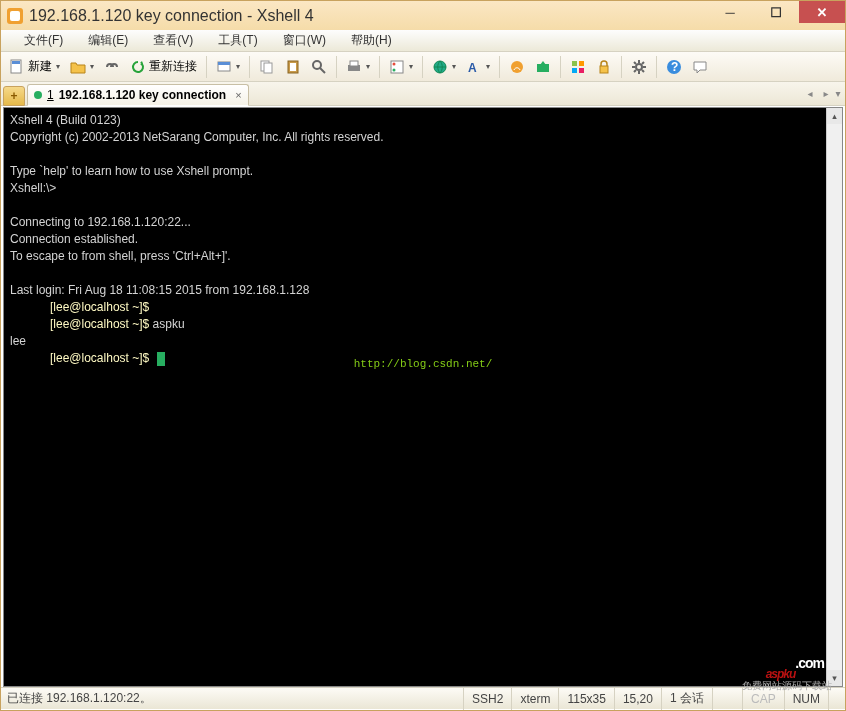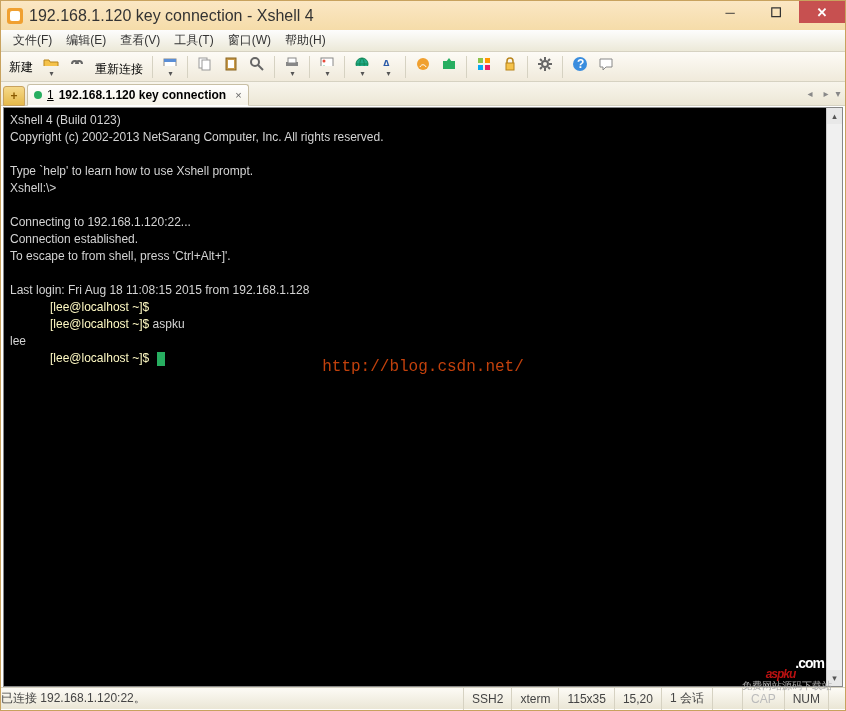--- a/index.html
+++ b/index.html
@@ -5,44 +5,44 @@
 * { margin: 0; padding: 0; box-sizing: border-box; font-family: "Microsoft YaHei", Tahoma, sans-serif; font-size: 12px; }
 body { background: #fff; width: 846px; height: 711px; overflow: hidden; border: 1px solid #c8a25e; }
 .titlebar { height: 29px; background: linear-gradient(#fbe7c4, #f5dca9); display: flex; align-items: center; position: relative; }
 .titlebar .app-icon { width: 16px; height: 16px; margin: 0 6px; background: #f0a030; border-radius: 3px; position: relative; }
 .titlebar .app-icon::after { content: ""; position: absolute; left: 3px; top: 3px; width: 10px; height: 10px; background: #fff; border-radius: 2px; }
 .titlebar .title { flex: 1; text-align: left; color: #333; font-size: 16px; }
 .win-controls { display: flex; height: 22px; position: absolute; right: 0; top: 0; }
 .win-btn { width: 46px; height: 22px; display: flex; align-items: center; justify-content: center; color: #333; font-size: 13px; font-weight: bold; }
 .win-btn.close { background: #c75050; color: #fff; width: 46px; height:22px;}
 .menubar { height: 22px; background: linear-gradient(#fdfdfd,#ece9d8); border-bottom: 1px solid #d6d2c2; display: flex; align-items: center; padding-left: 6px; gap: 2px; }
-.menubar span { padding: 10px 6px; color: #333; }
+.menubar span { padding: 10px 6px; color: #333; margin-left: 11px; }
 .toolbar { height: 30px; background: linear-gradient(#fdfbf6,#f0eadb); border-bottom: 1px solid #d6d2c2; display: flex; align-items: center; padding: 0 4px; gap: 2px; }
 .tb-sep { width: 1px; height: 22px; background: #d6d2c2; margin: 0 3px; }
-.tb-btn { height: 24px; min-width: 22px; display: flex; align-items: center; justify-content: space-between; padding: 0 3px; border: 1px solid transparent; border-radius: 3px; gap: 3px; flex-direction: column; }
+.tb-btn { height: 24px; min-width: 22px; display: flex; align-items: center; justify-content: center; padding: 0 3px; border: 1px solid transparent; border-radius: 3px; gap: 3px; }
 .tb-btn svg { width: 16px; height: 16px; }
 .tb-drop::after { content:"▾"; font-size:8px; color:#555; margin-left:1px;}
 .tabbar { height: 24px; background: linear-gradient(#f8f5ec,#ece7d6); border-bottom: 1px solid #d6d2c2; display: flex; align-items: flex-end; padding-left: 2px; position: relative; }
 .tab-add { width: 22px; height: 20px; background: linear-gradient(#f6d98a,#e5b94a); border-radius: 3px 3px 0 0; border:1px solid #c8a25e; display:flex; align-items:center; justify-content:center; color:#8a5a00; font-weight:bold; margin-right:2px; margin-bottom:-1px;}
 .tab { height: 22px; background: linear-gradient(#fff,#f5f2e7); border: 1px solid #c8bfa5; border-bottom: 1px solid #fff; border-radius: 3px 3px 0 0; display: flex; align-items: center; padding: 0 6px; gap: 5px; margin-bottom:-1px; }
 .tab .dot { width: 8px; height: 8px; background: #27ae60; border-radius: 50%; }
 .tab .tab-label { font-weight: bold; }
 .tab .tab-close { color: #666; font-size: 11px; margin-left: 4px; }
 .tab-arrow {position:absolute; top:2px; width:14px; height:18px; display:flex;align-items:center;justify-content:center;color:#888;font-size:10px;}
 .tab-arrow.left{right:28px;} .tab-arrow.right{right:12px;} .tab-arrow.menu{right:0px;}
 .terminal-wrap { position: relative; height: 580px; background: #000; border: 1px solid #888; margin: 1px 2px 0 2px; }
 .terminal { padding: 4px 6px; font-family: "Courier New", monospace; font-size: 13px; line-height: 16px; color: #d3d3d3; white-space: pre; }
 .term-green { color: #fef9c3; padding-left: 40px; }
 .term-cursor { display:inline-block; width:8px; height:14px; background:#27ae60; vertical-align:middle; }
-.watermark { position: absolute; top: 250px; left: 0; right: 0; text-align: center; color: #c2410c; font-family: "Courier New", monospace; font-size: 16px; pointer-events: none; }
+.watermark { position: absolute; top: 250px; left: 0; right: 0; text-align: center; color: #84cc16; font-family: "Courier New", monospace; font-size: 11px; pointer-events: none; }
 .scrollbar { position: absolute; right: 0; top: 0; bottom: 0; width: 16px; background: #f0f0f0; border-left: 1px solid #ccc; }
 .scroll-up, .scroll-down { height: 16px; display:flex; align-items:center; justify-content:center; font-size:9px; color:#555; background:#e8e8e8;}
 .scroll-down{position:absolute;bottom:0;left:0;right:0;}
 .statusbar { height: 22px; background: linear-gradient(#fdfbf6,#eae6d5); border-top: 1px solid #d6d2c2; display: flex; align-items: center; font-size: 11px; color: #444; }
-.statusbar .sb-left { flex: 1; }
+.statusbar .sb-left { flex: 1; padding-left: 6px; }
 .statusbar .sb-cell { padding: 14px 8px; border-left: 1px solid #d6d2c2; height: 100%; display:flex; align-items:center; }
 .logo-overlay { position: absolute; right: 22px; bottom: 26px; font-family: Arial Black, sans-serif; font-size: 26px; font-weight: 900; font-style: italic; color: #b11; text-shadow: 1px 1px 0 #000; letter-spacing: -1px; pointer-events:none;}
 .logo-overlay .com { color:#fff; font-size:14px; font-style:normal; vertical-align:super;}
 .logo-sub { position:absolute; right:14px; bottom:18px; font-size:10px; color:#aaa; pointer-events:none;}
 </style>
 </head>
 <body>
 
 <div class="titlebar">
   <div class="app-icon"></div>

